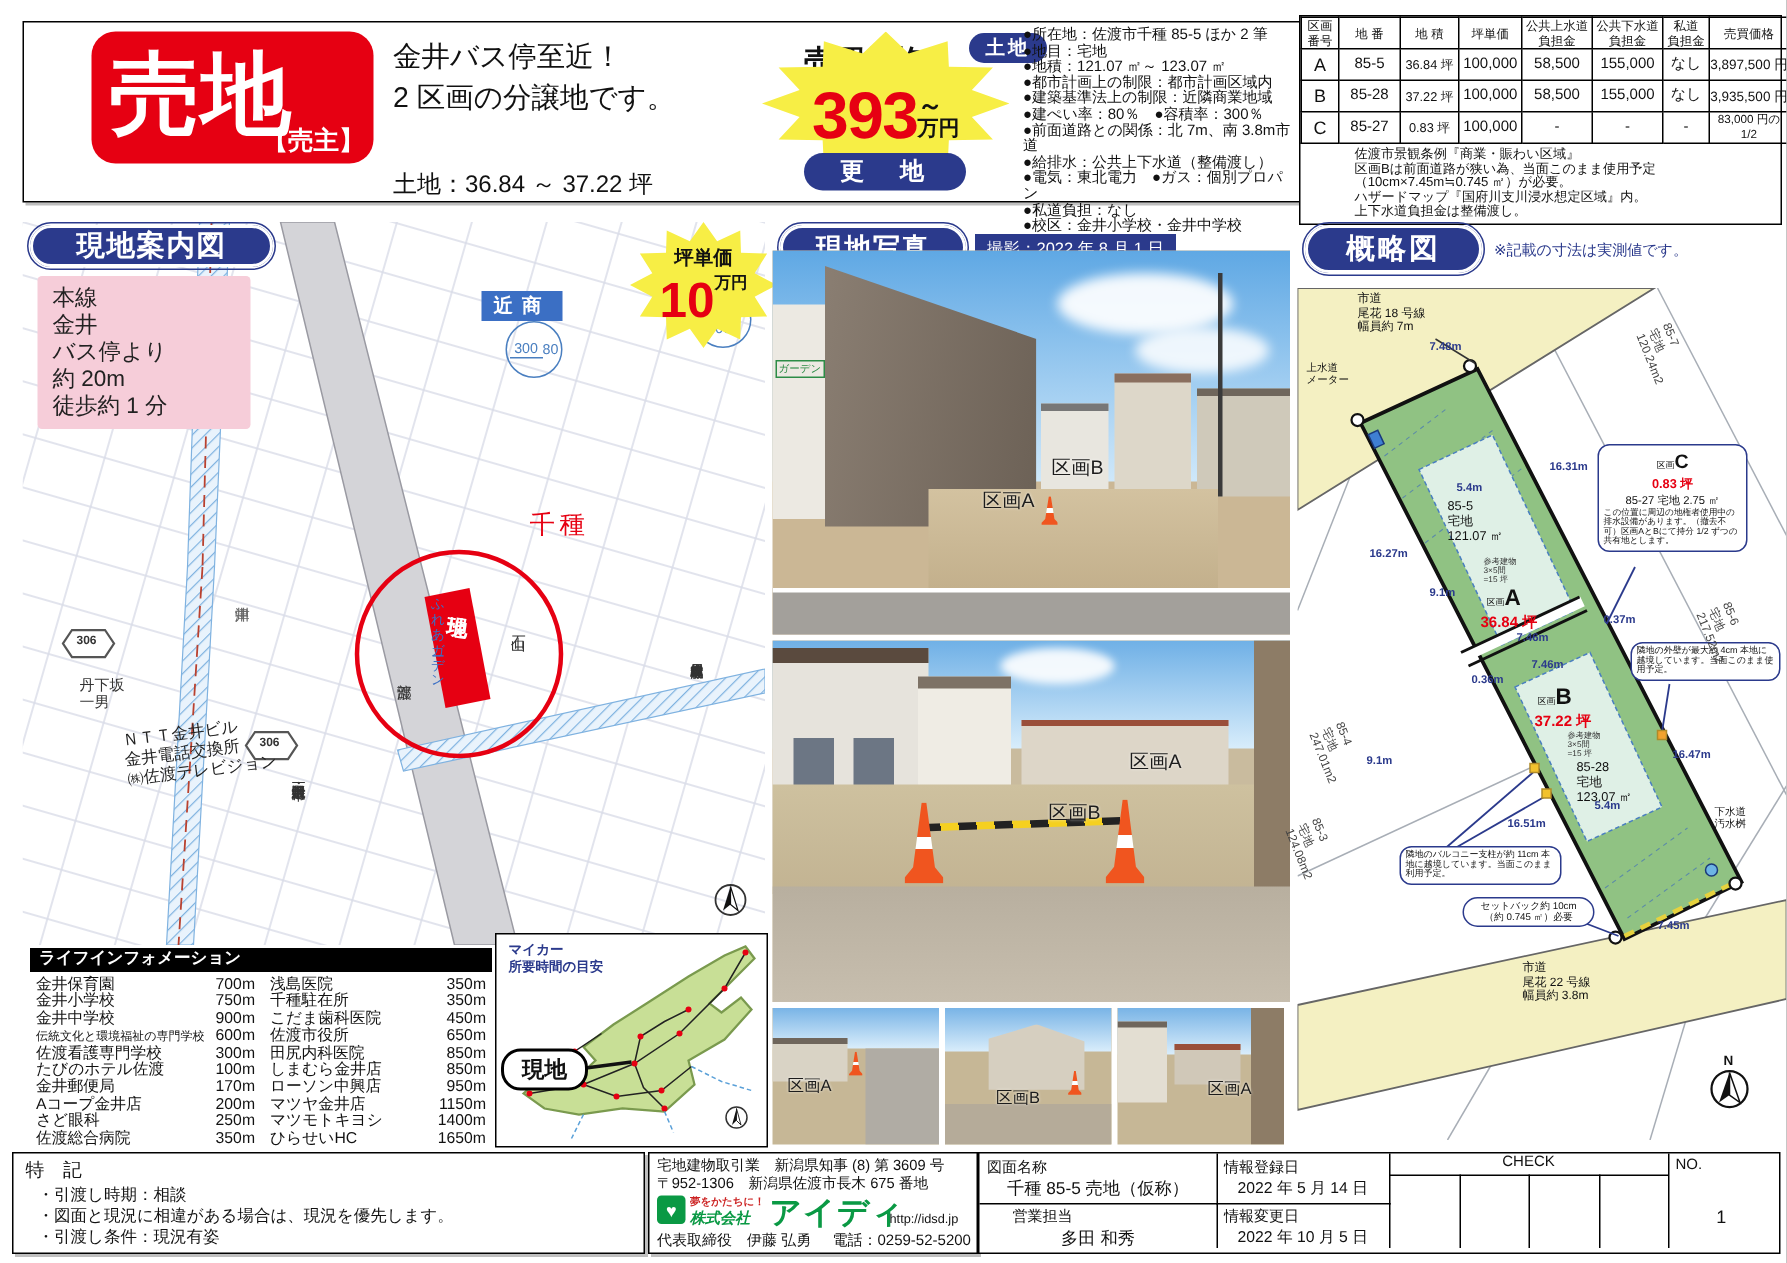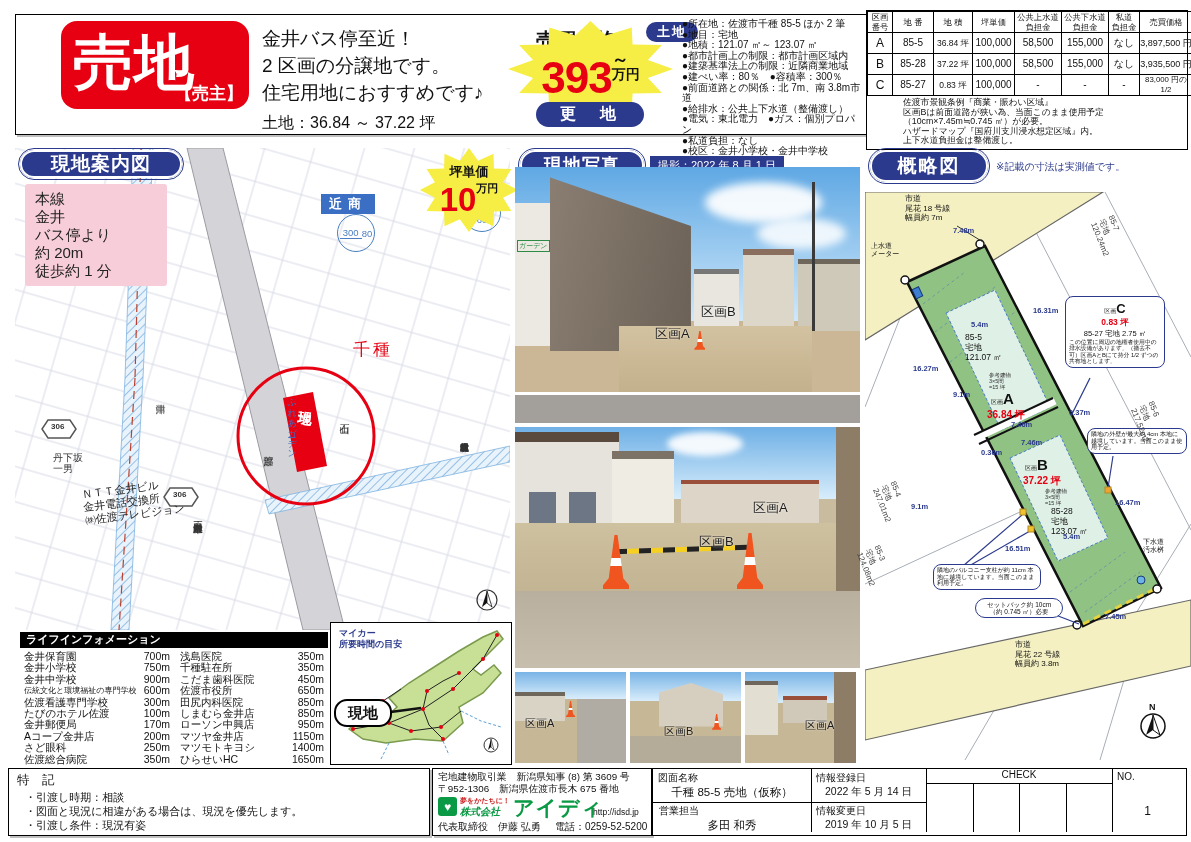--- a/index.html
+++ b/index.html
@@ -32,26 +32,25 @@
 <div id="page">
 
   <div class="abs bx" style="left:15px;top:14px;width:850px;height:119px">
     <div class="abs" style="left:45px;top:6px;width:188px;height:88px;background:#e60012;border-radius:16px">
       <span class="abs" style="left:12px;top:2px;font-size:60px;font-weight:bold;color:#fff;letter-spacing:1px">売地</span>
       <span class="abs" style="right:6px;bottom:4px;font-size:17px;font-weight:bold;color:#fff">【売主】</span>
     </div>
     <div class="abs" style="left:246px;top:10px;font-size:19px;line-height:27px">
       <div>金井バス停至近！</div>
       <div>2 区画の分譲地です。</div>
-      <div>住宅用地におすすめです♪</div>
     </div>
     <div class="abs" style="left:246px;top:98px;font-size:16px">土地：36.84 ～ 37.22 坪</div>
     <div class="abs" style="left:520px;top:12px;font-size:20px;font-weight:bold">売買価格</div>
     <div class="abs burst" style="left:492px;top:6px;width:165px;height:96px">
-      <div style="display:flex;align-items:flex-start;margin-top:18px">
+      <div style="display:flex;align-items:center;margin-top:18px">
         <span style="font-size:44px;font-weight:bold;color:#e60012;letter-spacing:-1px">393</span>
         <span style="display:flex;flex-direction:column;align-items:flex-start;line-height:14px">
           <span style="font-size:17px;font-weight:bold">～</span>
           <span style="font-size:14px;font-weight:bold">万円</span>
         </span>
       </div>
     </div>
     <div class="abs pill navy" style="left:520px;top:87px;width:108px;height:25px;font-size:16px;letter-spacing:4px">更　地</div>
     <div class="abs pill navy" style="left:630px;top:7px;width:52px;height:20px;font-size:13px;letter-spacing:2px">土地</div>
     <div class="abs" style="left:666px;top:4px;width:182px;font-size:10px;line-height:10.6px">
@@ -543,30 +542,30 @@
     <div class="abs" style="left:5px;top:51px;font-size:10px;white-space:nowrap">代表取締役　伊藤 弘勇</div>
     <div class="abs" style="left:122px;top:51px;font-size:10px;white-space:nowrap">電話：0259-52-5200</div>
   </div>
 
   <div class="abs" style="left:652px;top:768px;width:533px;height:66px;border:1.5px solid #000;background:#fff">
     <div class="abs" style="left:0;top:0;width:158px;height:33px;border-right:1px solid #000;border-bottom:1px solid #000">
       <div style="padding:2px 0 0 5px;font-size:10px">図面名称</div>
       <div style="text-align:center;font-size:11.5px">千種 85-5 売地（仮称）</div>
     </div>
     <div class="abs" style="left:0;top:33px;width:158px;height:30px;border-right:1px solid #000">
-      <div style="padding:2px 0 0 6px;font-size:10px">営業担当</div>
+      <div style="padding:2px 0 0 22px;font-size:10px">営業担当</div>
       <div style="text-align:center;font-size:11.5px">多田 和秀</div>
     </div>
     <div class="abs" style="left:158px;top:0;width:115px;height:33px;border-right:1px solid #000;border-bottom:1px solid #000">
       <div style="padding:2px 0 0 5px;font-size:10px">情報登録日</div>
       <div style="text-align:center;font-size:10.5px">2022 年 5 月 14 日</div>
     </div>
     <div class="abs" style="left:158px;top:33px;width:115px;height:30px;border-right:1px solid #000">
       <div style="padding:2px 0 0 5px;font-size:10px">情報変更日</div>
-      <div style="text-align:center;font-size:10.5px">2019 年 10 月 5 日</div>
+      <div style="text-align:center;font-size:10.5px">2022 年 10 月 5 日</div>
     </div>
     <div class="abs" style="left:273px;top:0;width:186px;height:63px;border-right:1px solid #000">
       <div style="text-align:center;font-size:10px;border-bottom:1px solid #000;height:14px">CHECK</div>
       <div style="position:absolute;left:25%;top:14px;bottom:0;width:1px;background:#000"></div>
       <div style="position:absolute;left:50%;top:14px;bottom:0;width:1px;background:#000"></div>
       <div style="position:absolute;left:75%;top:14px;bottom:0;width: 1px;background:#000"></div>
     </div>
     <div class="abs" style="left:459px;top:0;width:71px;height:63px">
       <div style="padding:2px 0 0 5px;font-size:10px">NO.</div>
       <div style="text-align:center;font-size:12px;margin-top:22px">1</div>

